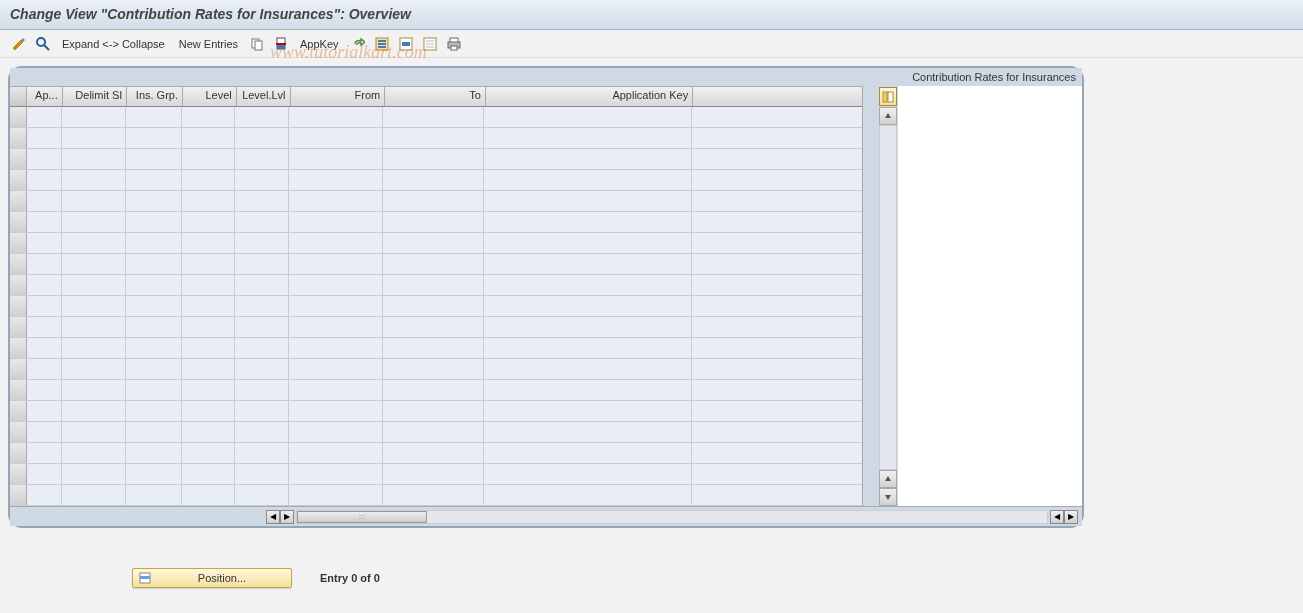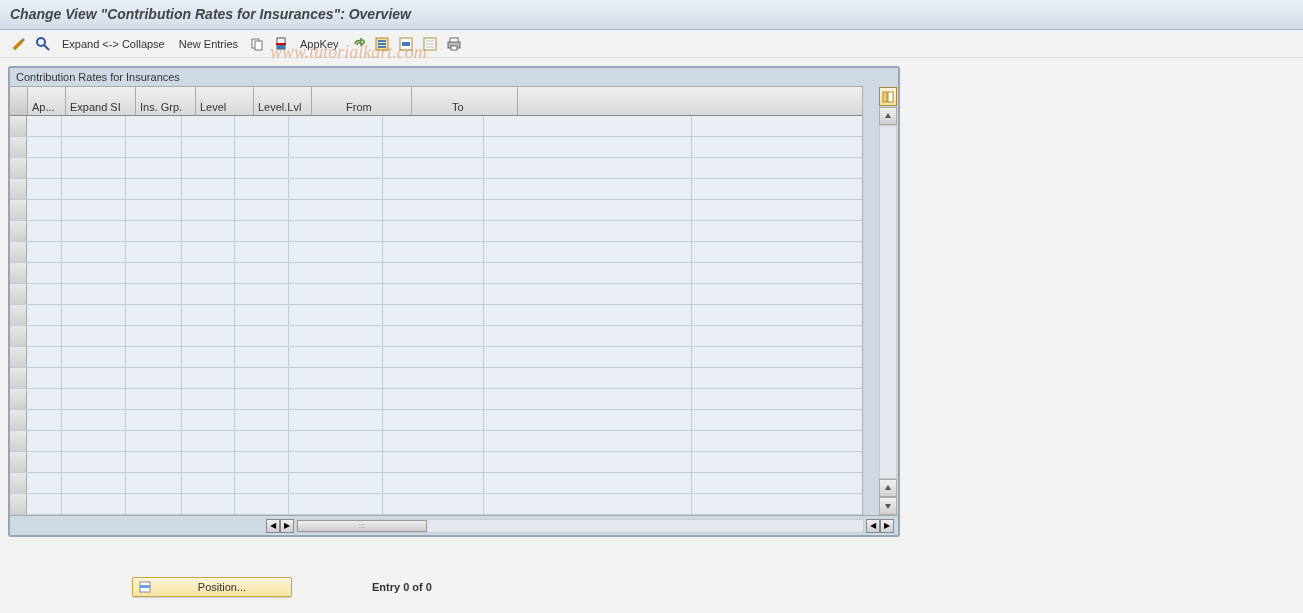--- a/index.html
+++ b/index.html
@@ -53,24 +53,25 @@
       pointer-events: none;
       z-index: 100;
       font-style: italic;
     }
     .content-area {
       padding: 8px;
       background: #f2f2f2;
     }
     .table-panel {
       border: 2px solid #94a6b5;
-      border-radius: 3px;
+      border-radius: 14px;
       background: #ced9e4;
-      width: 892px;
+      width: 1076px;
       position: relative;
+      text-align: right;
     }
     .panel-title {
       padding: 3px 6px;
       color: #333;
       font-size: 11px;
       background: #ced9e4;
     }
     .table-container {
       display: flex;
       background: #fff;
@@ -80,21 +81,21 @@
       width: 852px;
     }
     .table-header {
       display: flex;
       background: linear-gradient(to bottom, #f0f0f0 0%, #d8d8d8 100%);
       border-top: 1px solid #aaa;
       border-bottom: 1px solid #888;
     }
     .th {
       border-right: 1px solid #aaa;
-      padding: 14px 4px;
+      padding: 2px 4px;
       font-size: 11px;
       color: #333;
       height: 19px;
       overflow: hidden;
       white-space: nowrap;
     }
     .th-sel { width: 18px; background: linear-gradient(to bottom, #e8e8e8, #c8c8c8); }
     .table-body {
       background: #e9eef4;
     }
@@ -191,21 +192,21 @@
       align-items: center;
       justify-content: center;
       font-size: 8px;
       color: #888;
     }
     .footer {
       margin-top: 40px;
       padding-left: 124px;
       display: flex;
       align-items: center;
-      gap: 80px;
+      gap: 28px;
     }
     .position-btn {
       background: linear-gradient(to bottom, #fef6dc, #f5e19e);
       border: 1px solid #c8a548;
       border-radius: 2px;
       padding: 2px 6px;
       display: flex;
       align-items: center;
       gap: 6px;
       cursor: pointer;
@@ -303,26 +304,27 @@
 <div class="watermark">www.tutorialkart.com</div>
 
 <div class="content-area">
   <div class="table-panel">
     <div class="panel-title">Contribution Rates for Insurances</div>
     <div class="table-container">
       <div class="table-main">
         <div class="table-header">
           <div class="th th-sel"></div>
           <div class="th w-ap">Ap...</div>
-          <div class="th w-appkey">Expand SI</div>
+          <div class="th w-appkey">Delimit SI</div>
           <div class="th w-ins">Ins. Grp.</div>
           <div class="th w-level">Level</div>
           <div class="th w-tech">Level.Lvl</div>
           <div class="th w-from">From</div>
           <div class="th w-to">To</div>
+          <div class="th w-appk2">Application Key</div>
           <div class="th w-extra" style="border-right:none;"></div>
         </div>
         <div class="table-body" id="tbody">
             <div class="tr">
               <div class="td td-sel"></div>
               <div class="td w-ap"></div>
               <div class="td w-appkey"></div>
               <div class="td w-ins"></div>
               <div class="td w-level"></div>
               <div class="td w-tech"></div>

